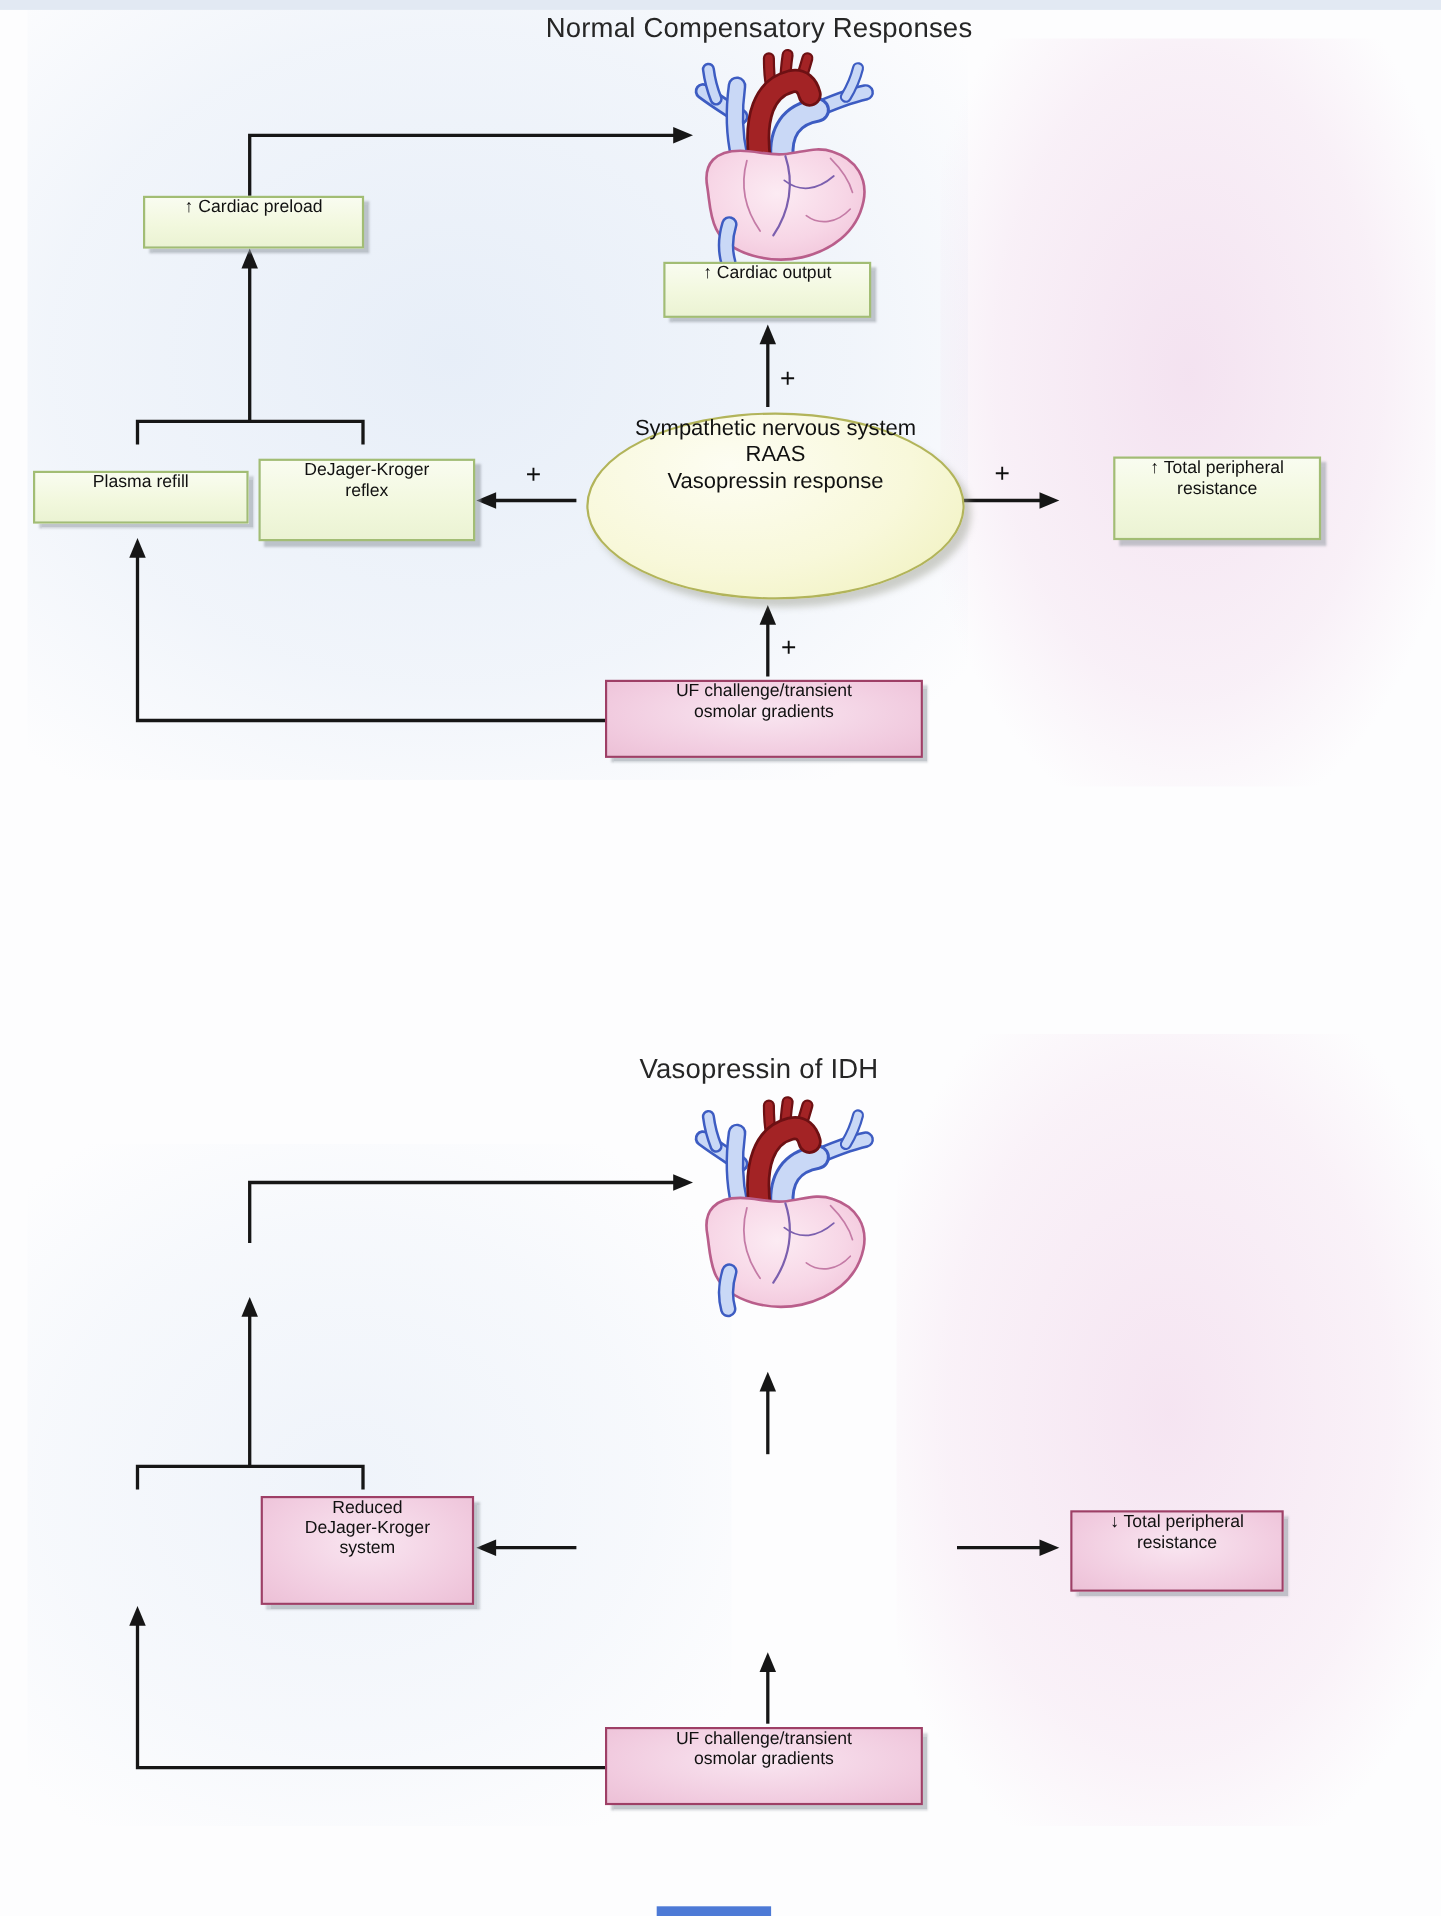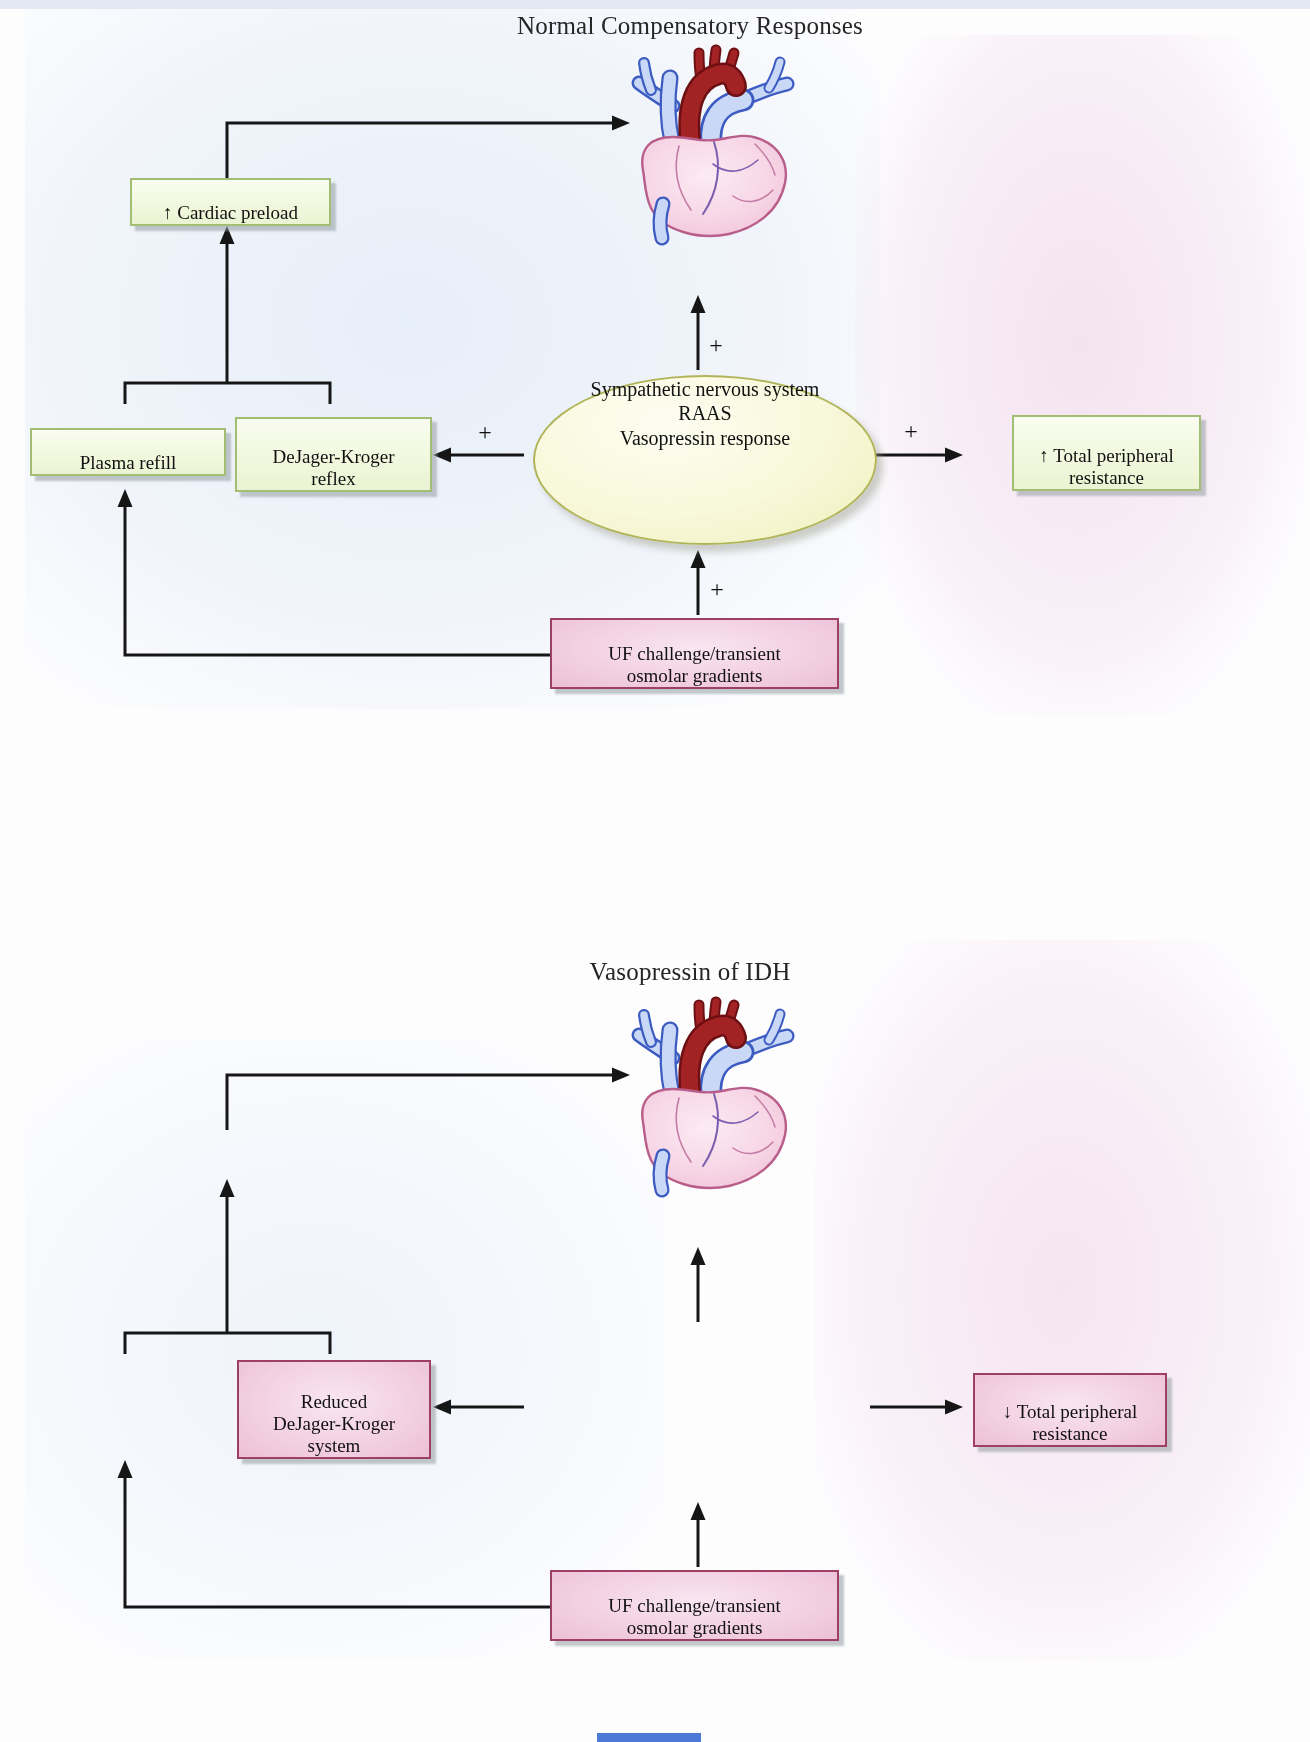--- a/index.html
+++ b/index.html
@@ -1,19 +1,19 @@
 <!DOCTYPE html>
 <html><head>
 <meta charset="utf-8">
 <style>
   html,body{margin:0;padding:0;background:#ffffff;}
   #stage{
     position:relative;width:1310px;height:1742px;overflow:hidden;
     background:#fdfdfe;
-    font-family:Liberation Serif, serif;
+    font-family:Liberation Sans, sans-serif;
     color:#141414;
   }
   .strip-top{position:absolute;left:0;top:0;width:1310px;height:9px;background:#e2e9f3;}
   .edge-bar{position:absolute;left:597px;top:1733px;width:104px;height:9px;background:#4d7ad6;}
   .wash{position:absolute;pointer-events:none;}
   .wash-blue-1{left:25px;top:9px;width:855px;height:700px;
     background:radial-gradient(ellipse at 45% 45%, rgba(213,226,243,0.55) 0%, rgba(213,226,243,0.30) 55%, rgba(213,226,243,0) 88%);}
   .wash-blue-2{left:25px;top:1040px;width:640px;height:620px;
     background:radial-gradient(ellipse at 45% 50%, rgba(216,228,244,0.38) 0%, rgba(216,228,244,0.18) 55%, rgba(216,228,244,0) 85%);}
   .wash-pink-1{left:855px;top:35px;width:450px;height:680px;
@@ -23,22 +23,22 @@
 
   svg.layer{position:absolute;left:0;top:0;z-index:1;}
 
   .title{
     position:absolute;left:390px;width:600px;text-align:center;z-index:2;
     font-size:25px;color:#262626;letter-spacing:0.2px;
   }
   .t1{top:12px;} .t2{top:958px;}
 
   .node{
-    position:absolute;z-index:2;display:flex;align-items:flex-end;justify-content:center;
-    text-align:center;font-size:19px;line-height:1.16;color:#111;
+    position:absolute;z-index:2;display:flex;align-items:flex-start;justify-content:center;
+    text-align:center;font-size:16px;line-height:1.16;color:#111;
   }
   .lbl{white-space:pre-line;}
   .green{
     background:linear-gradient(180deg,#f9fcf0 0%,#f2f8de 55%,#ebf3d3 100%);
     border:2px solid #a2bd74;
     box-shadow:5px 5px 2px rgba(148,154,163,0.55);
   }
   .pink{
     background:radial-gradient(ellipse at 50% 42%, #f9e6f1 0%, #f1cbdf 70%, #ecc0d6 100%);
     border:2.5px solid #9e3f66;
@@ -160,20 +160,23 @@
       <polygon points="125,1460 117.5,1478 132.5,1478"></polygon>
     </g>
   </svg>
 
   <div class="title t1">Normal Compensatory Responses</div>
 
   <div class="node green" style="left:130px;top:178px;width:197px;height:44px">
     <span class="lbl">↑ Cardiac preload</span>
   </div>
 
+  <div class="node green" style="left:603px;top:238px;width:185px;height:47px">
+    <span class="lbl">↑ Cardiac output</span>
+  </div>
 
   <div class="node green" style="left:30px;top:428px;width:192px;height:44px">
     <span class="lbl">Plasma refill</span>
   </div>
 
   <div class="node green" style="left:235px;top:417px;width:193px;height:71px">
     <span class="lbl">DeJager-Kroger
 reflex</span>
   </div>
 

